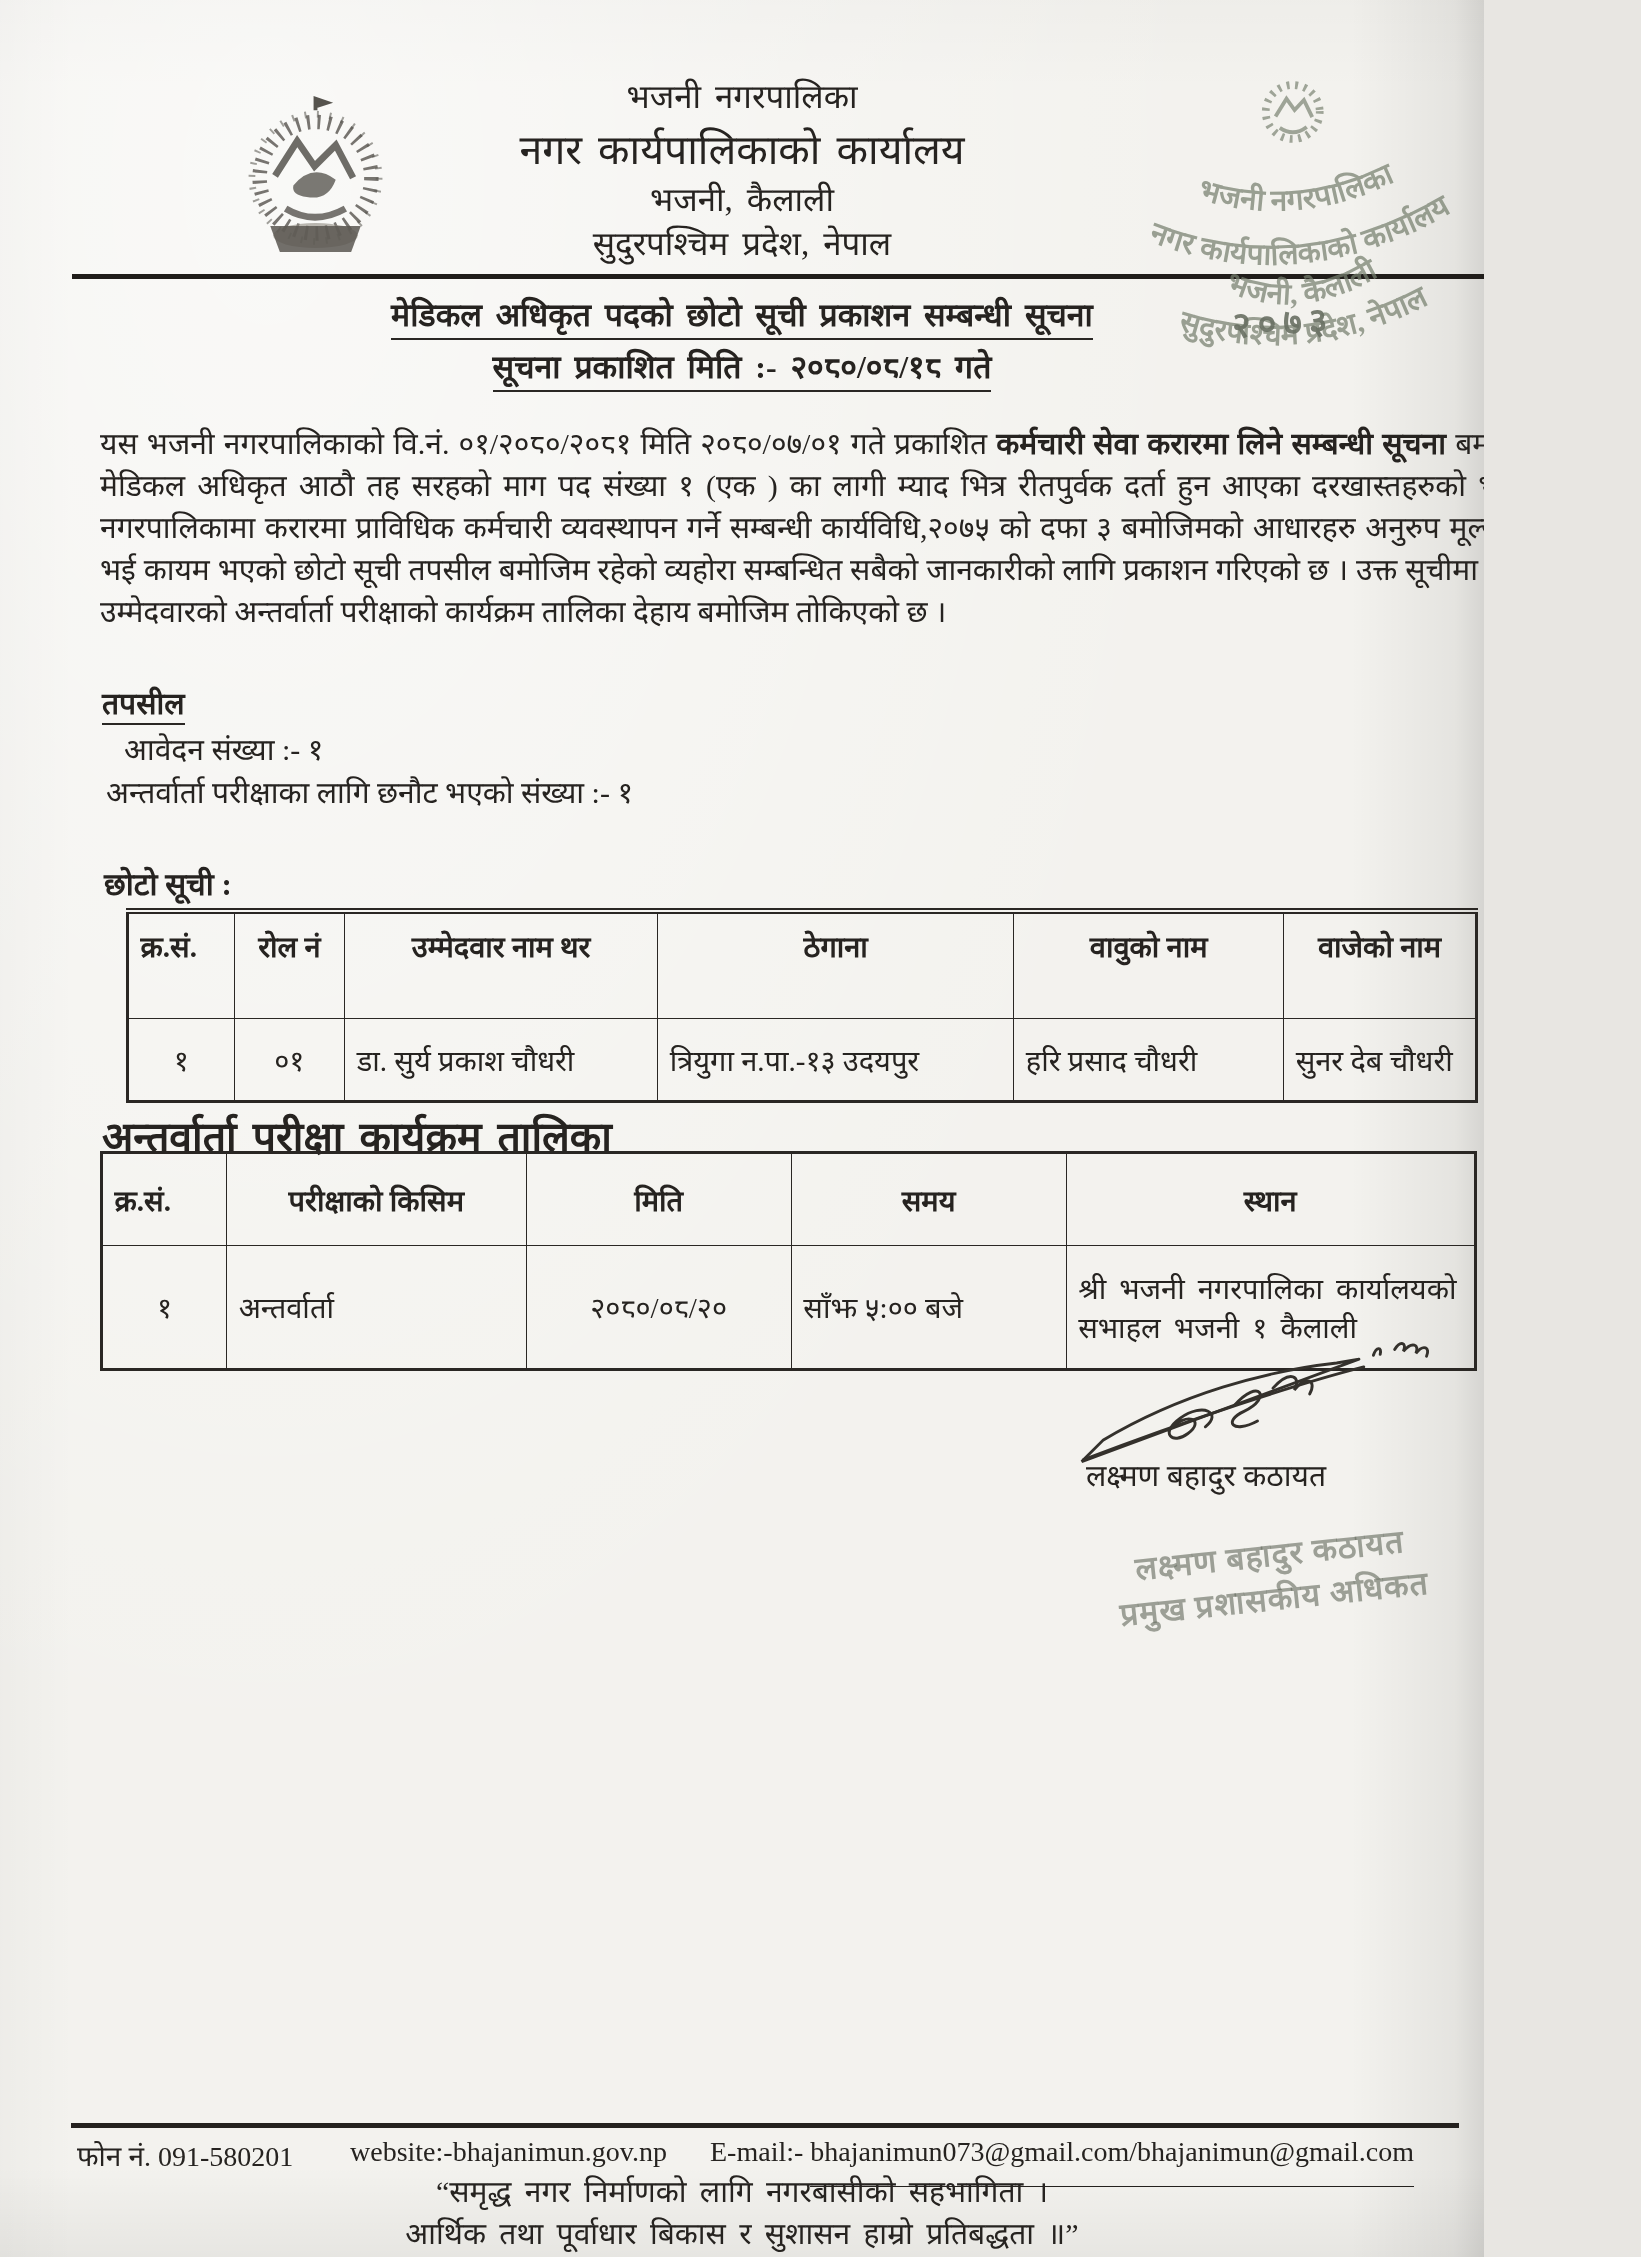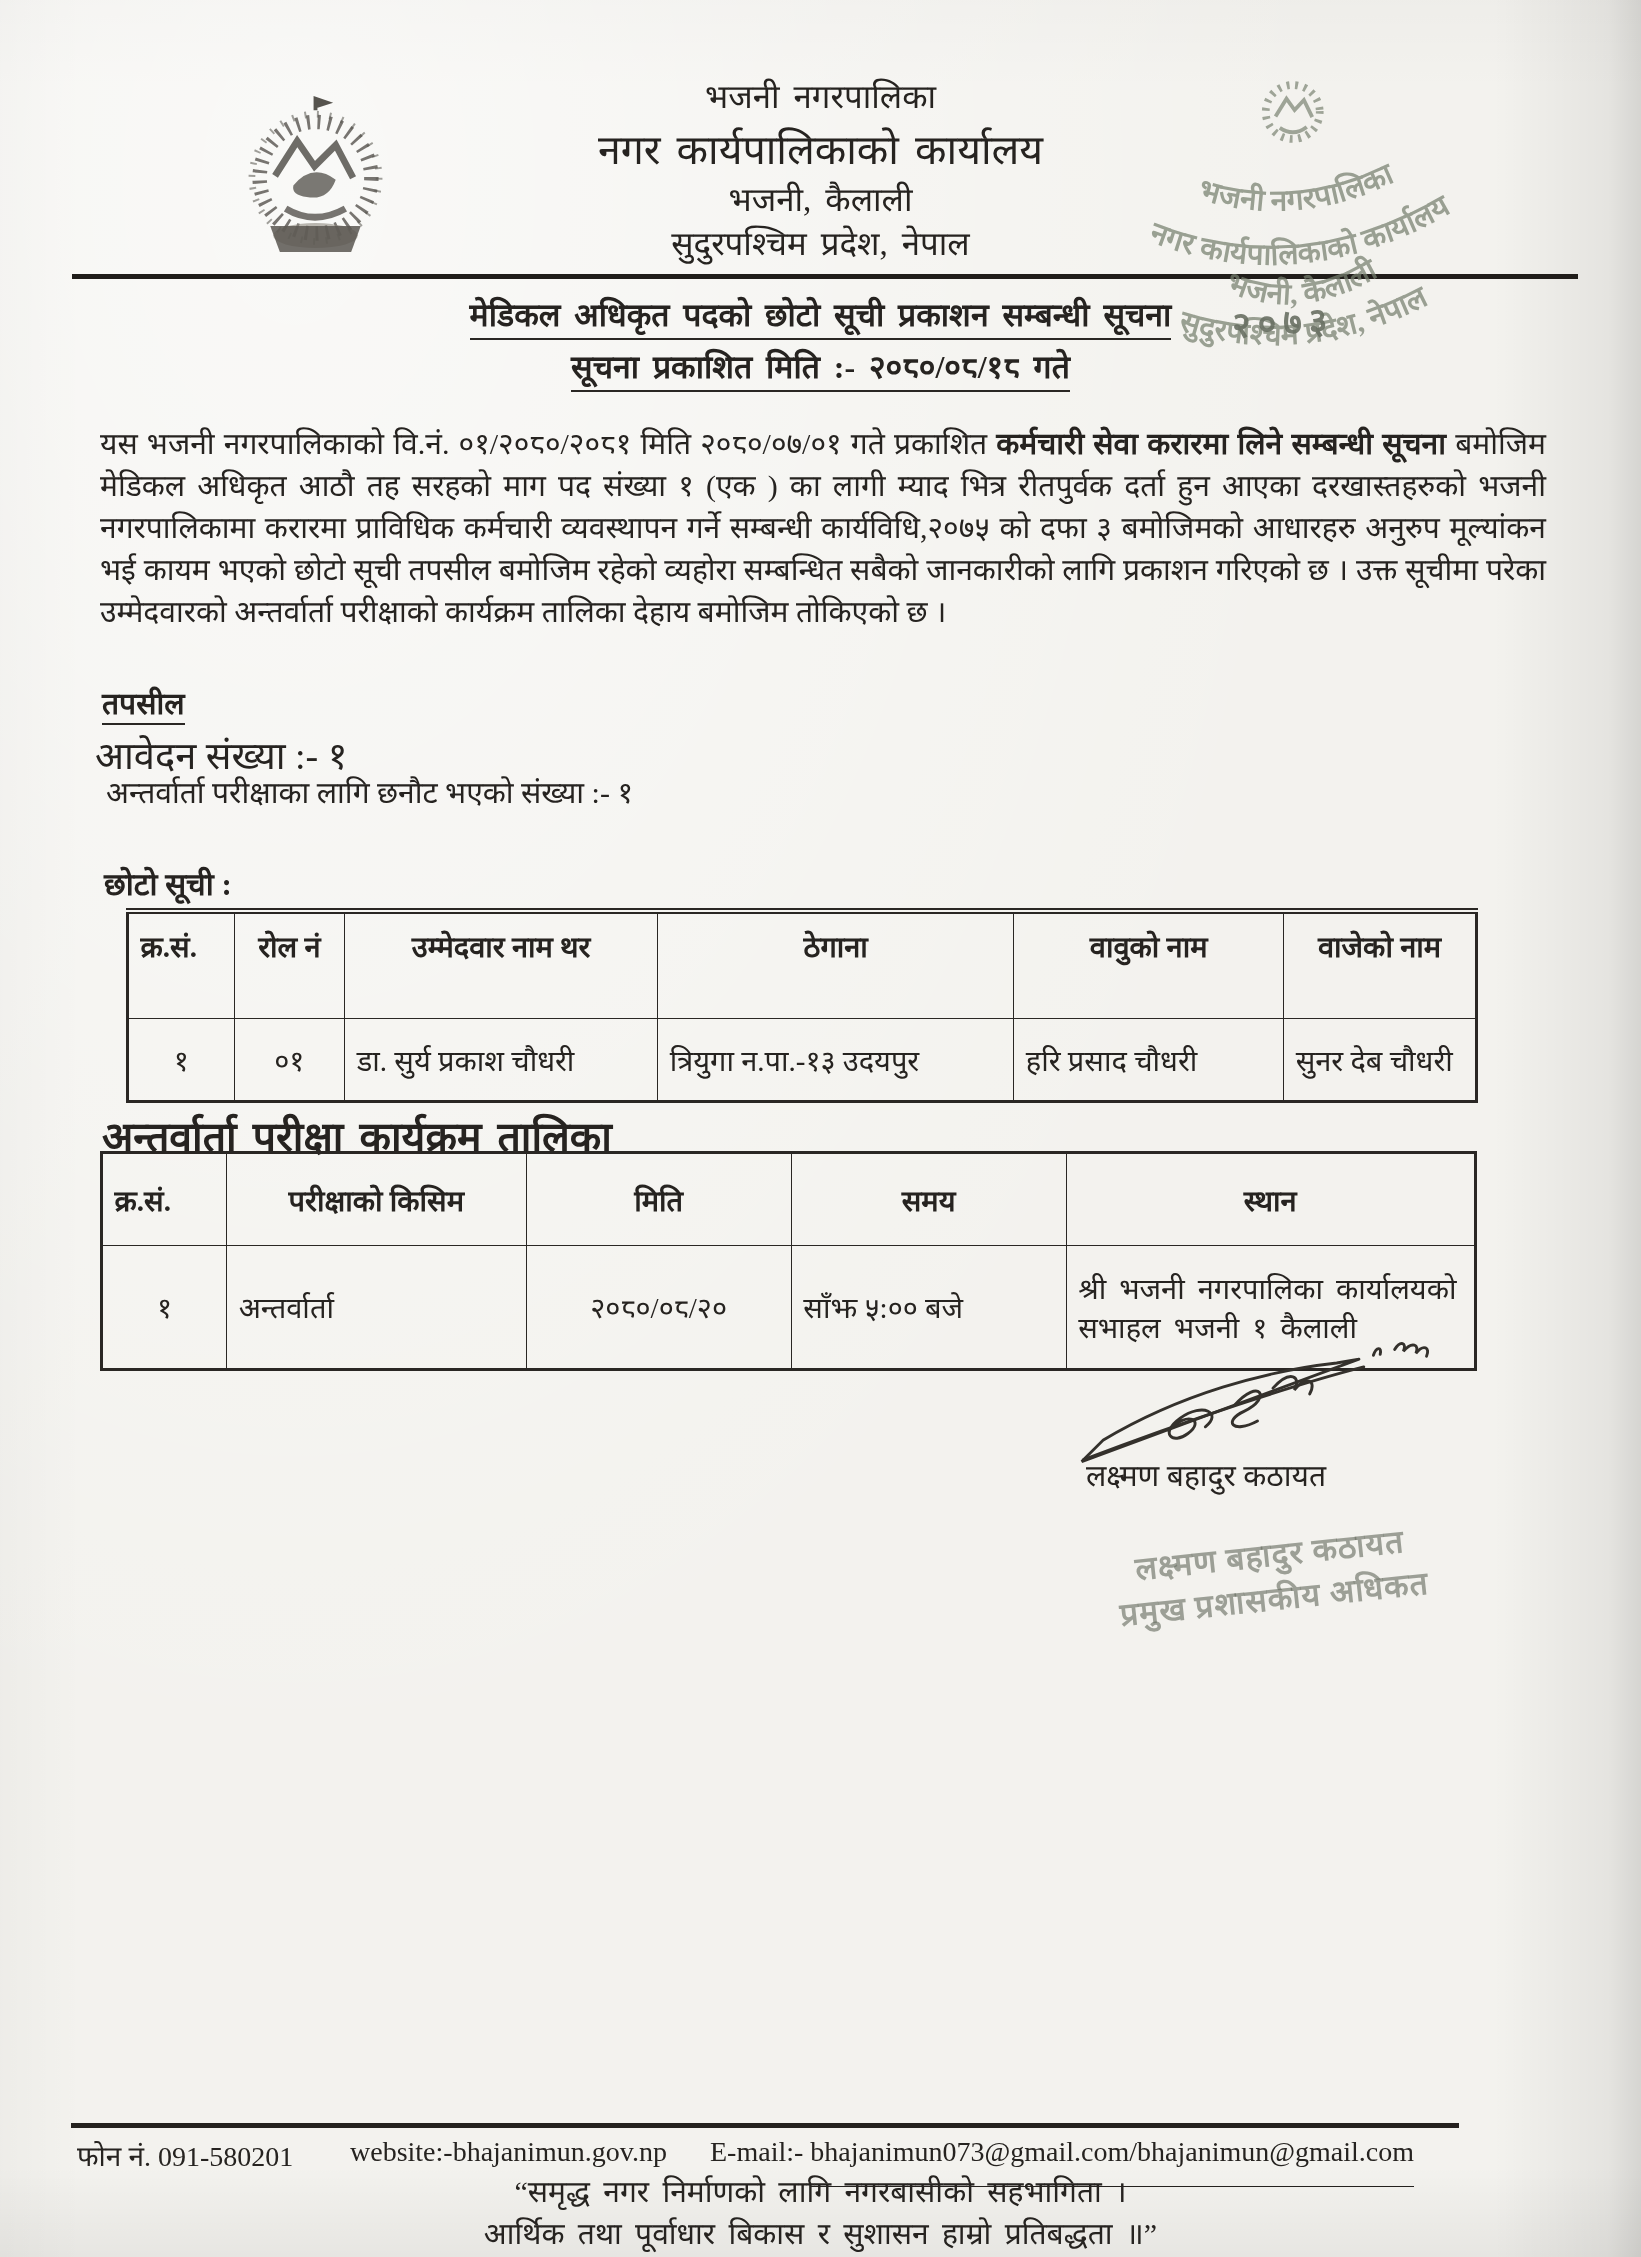--- a/index.html
+++ b/index.html
@@ -1,18 +1,18 @@
 <!DOCTYPE html>
 <html lang="ne"><head>
 <meta charset="utf-8">
 <title>Scanned Notice</title>
 <style>
   html,body{margin:0;padding:0;background:#e8e6e2;}
   .page{
-    position:relative;width:1641px;height:2257px;overflow:hidden;
+    position:relative;width:1484px;height:2257px;overflow:hidden;
     color:#262320;
     font-family:"Liberation Serif","DejaVu Serif",serif;
     background:
       radial-gradient(ellipse at 18% 8%, rgba(255,255,255,.55), rgba(255,255,255,0) 55%),
       linear-gradient(90deg, rgba(0,0,0,.025) 0%, rgba(0,0,0,0) 5%, rgba(0,0,0,0) 91%, rgba(0,0,0,.06) 98%, rgba(0,0,0,.12) 100%),
       linear-gradient(180deg, rgba(0,0,0,.02) 0%, rgba(0,0,0,0) 4%, rgba(0,0,0,0) 96%, rgba(0,0,0,.05) 100%),
       #f3f2ee;
   }
   .abs{position:absolute;}
   .center{left:0;width:100%;text-align:center;}
@@ -29,21 +29,21 @@
   .stamp-svg{left:1074px;top:56px;transform:rotate(-2deg);opacity:.85;}
   .stamp-year{left:1232px;top:297px;font-size:36px;font-weight:bold;color:#697063;
     letter-spacing:6.8px;transform:rotate(-3deg);opacity:.9;}
   
   .title1{top:292px;font-size:32px;}
   .title2{top:344px;font-size:32px;}
   .title1 span,.title2 span{display:inline-block;}
   
   .para{top:423px;left:100px;width:1446px;font-size:30px;line-height:42px;text-align:justify;}
   .tapasil{top:682px;left:102px;font-size:30px;}
-  .detail1{top:728px;left:95px;font-size:38px;}
+  .detail1{top:728px;left:124px;font-size:30px;}
   .detail2{top:771px;left:106px;font-size:30px;}
   .shortlist-h{top:862px;left:104px;font-size:31px;}
   .interview-h{top:1107px;left:102px;font-size:41px;}
   
   table{border-collapse:collapse;table-layout:fixed;font-size:29px;border-radius:28px;}
   .t1{top:908px;left:126px;width:1352px;}
   .t2{top:1151px;left:100px;width:1377px;}
   td,th{border:1.9px solid #2a2724;padding:3.9px 11.6px;}
   table{border:3.9px solid #2a2724;}
   .t1{border-top:6.8px double #2a2724;}

